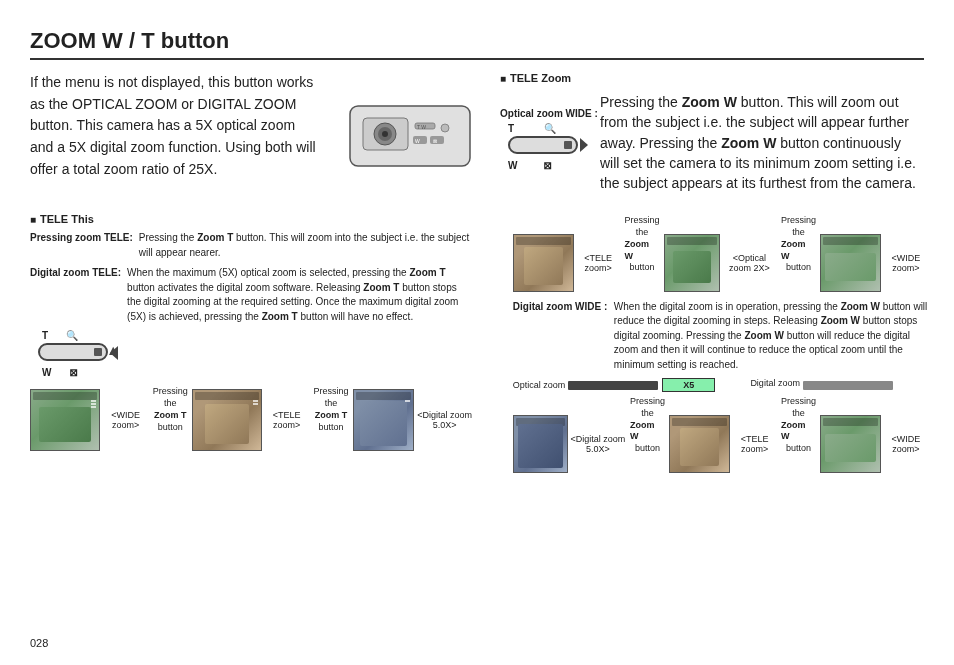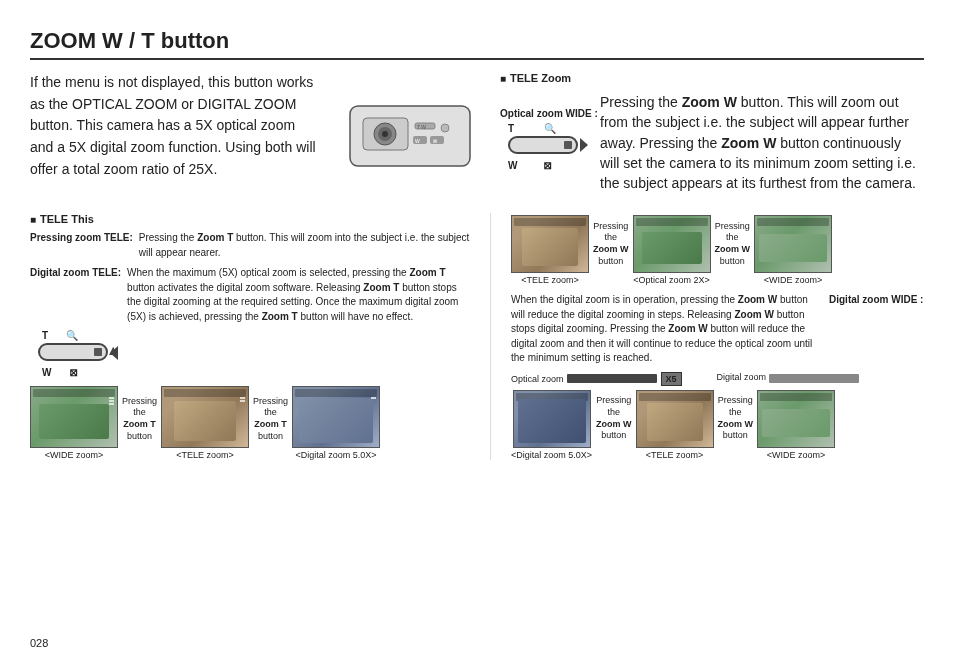--- a/index.html
+++ b/index.html
@@ -113,21 +113,21 @@
       min-width: 90px;
       white-space: nowrap;
     }
 
     .tele-desc {
       flex: 1;
     }
 
     .photo-block {
       display: flex;
-      flex-direction: column;
+      flex-direction: row;
       align-items: center;
       gap: 2px;
     }
 
     .photo-frame {
       width: 82px;
       height: 60px;
       background: #888;
       border: 1px solid #555;
       position: relative;
@@ -380,33 +380,33 @@
           <div class="photo-frame photo-wide" style="width:78px; height:58px; position:relative;">
             <div class="photo-overlay"></div>
             <div style="position:absolute; bottom:10px; left:4px; right:4px; height:28px; background:linear-gradient(135deg,#8aab8a,#6a9a6a); border-radius:2px;"></div>
           </div>
           <div style="font-size:9px; text-align:center;">&lt;WIDE zoom&gt;</div>
         </div>
       </div>
 
       <div style="font-size:10px; line-height:1.45; margin-top:8px;">
         <div style="display:flex; gap:6px;">
+          <div style="font-weight:bold; min-width:95px; white-space:nowrap;">Digital zoom WIDE :</div>
           <div>When the digital zoom is in operation, pressing the <b>Zoom W</b> button will reduce the digital zooming in steps. Releasing <b>Zoom W</b> button stops digital zooming. Pressing the <b>Zoom W</b> button will reduce the digital zoom and then it will continue to reduce the optical zoom until the minimum setting is reached.</div>
-          <div style="font-weight:bold; min-width:95px; white-space:nowrap;">Digital zoom WIDE :</div>
         </div>
       </div>
 
       <div style="display:flex; align-items:center; gap:8px; margin: 6px 0 4px 0;">
         <div style="display:flex; gap:3px; font-size:9px;">
           <div style="display:flex; align-items:center; gap:4px;">
             <span>Optical zoom</span>
           </div>
           <div style="display:flex; align-items:center; gap:4px;">
             <div style="width:90px; height:9px; background:#444; border-radius:1px;"></div>
-            <div style="border:1px solid #333; padding:1px 4px; font-size:9px; font-weight:bold; background:#737373;">X5</div>
+            <div style="border:1px solid #333; padding:1px 20px; font-size:9px; font-weight:bold; background:#86efac;">X5</div>
           </div>
           <div style="display:flex; align-items:flex-start; gap:4px;padding-left:32px;">
             <span>Digital zoom</span>
           </div>
           <div style="display:flex; align-items:center; gap:4px;">
             <div style="width:90px; height:9px; background:#888; border-radius:1px;"></div>
           </div>
         </div>
       </div>
 

